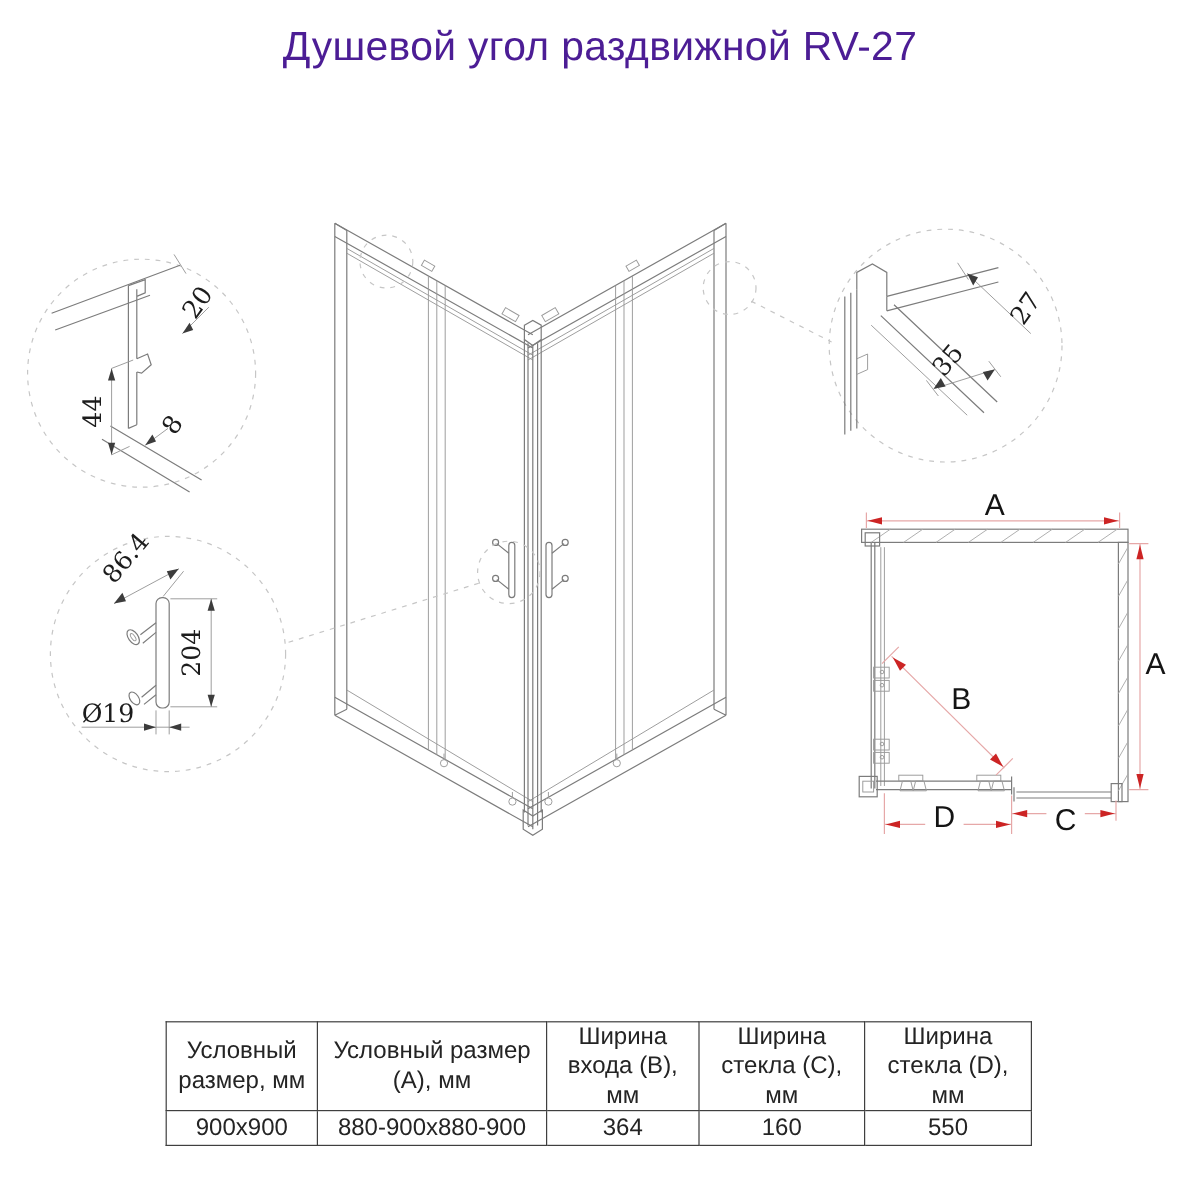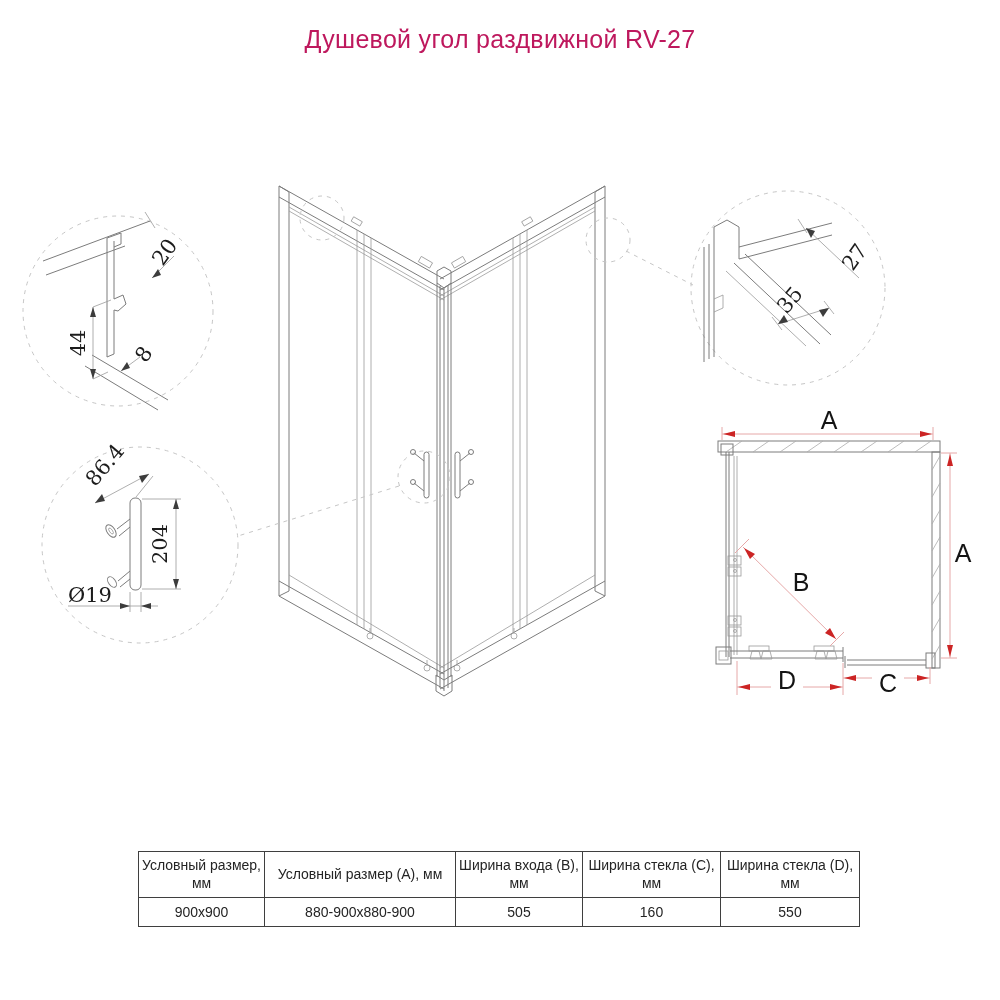--- a/index.html
+++ b/index.html
@@ -1,33 +1,33 @@
 <!DOCTYPE html>
 <html><head>
 <meta charset="utf-8">
 <style>
   html,body{margin:0;padding:0;background:#fff;}
   .page{position:relative;width:1000px;height:1000px;background:#fff;overflow:hidden;
         font-family:"Liberation Sans",sans-serif;}
   .title{position:absolute;top:16px;left:0;width:1000px;text-align:center;
-         color:#be185d;font-size:25px;line-height:46px;letter-spacing:.3px;}
+         color:#4c1d95;font-size:34px;line-height:46px;letter-spacing:.3px;}
   svg.draw{position:absolute;top:0;left:0;}
   svg .ln{stroke:#7c7c7c;stroke-width:1;fill:none;}
   svg .lnt{stroke:#9a9a9a;stroke-width:.8;fill:none;}
   svg .dsh{stroke:#c6c6c6;stroke-width:1;fill:none;stroke-dasharray:4 5;}
   svg .hatch{stroke:#ababab;stroke-width:.8;fill:none;}
   svg .redl{stroke:#e6a8a8;stroke-width:1;fill:none;}
   svg .redf{fill:#cc2424;stroke:none;}
   svg .blkf{fill:#3c3c3c;stroke:none;}
   svg .dim{font-family:"DejaVu Serif",serif;font-size:21px;fill:#1c1c1c;
            text-anchor:middle;dominant-baseline:middle;}
   svg .lbl{font-family:"Liberation Sans",sans-serif;font-size:25px;fill:#141414;text-anchor:middle;}
   svg .whitebg{fill:#ffffff;stroke:none;}
   table.specs{position:absolute;left:138px;top:851px;width:721px;border-collapse:collapse;
-        table-layout:fixed;color:#242424;font-size:14px;}
+        table-layout:fixed;color:#242424;font-size:20px;}
   table.specs th,table.specs td{border:1px solid #3f3f3f;text-align:center;vertical-align:middle;
         padding:0 3px;font-weight:400;}
   table.specs th{height:45px;line-height:1.22;}
   table.specs td{height:28px;}
 </style>
 </head>
 <body>
 
 <div class="page">
 
@@ -206,20 +206,20 @@
         <th>Условный размер (A), мм</th>
         <th>Ширина входа (B), мм</th>
         <th>Ширина стекла (C), мм</th>
         <th>Ширина стекла (D), мм</th>
       </tr>
     </thead>
     <tbody>
       <tr>
         <td>900x900</td>
         <td>880-900x880-900</td>
-        <td>505</td>
+        <td>364</td>
         <td>160</td>
         <td>550</td>
       </tr>
     </tbody>
   </table>
 
 </div>
 
 </body></html>

